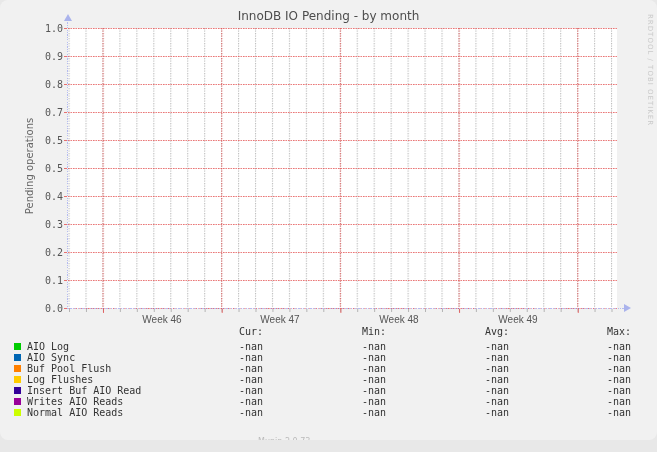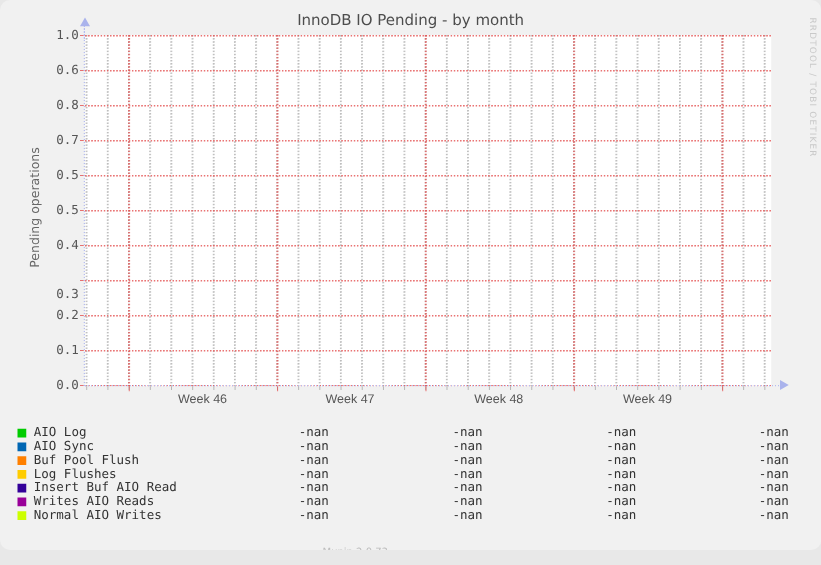--- a/index.html
+++ b/index.html
@@ -92,36 +92,42 @@
   <div class="plot"></div>
 
   <div class="y-ticks"></div>
   <div class="x-ticks"></div>
   <div class="y-axis"></div>
   <div class="x-axis"></div>
   <div class="y-arrow"></div>
   <div class="x-arrow"></div>
 
   <div class="ytick" style="top:23px">1.0</div>
-  <div class="ytick" style="top:51px">0.6</div>
+  <div class="ytick" style="top:51px">0.9</div>
   <div class="ytick" style="top:79px">0.8</div>
   <div class="ytick" style="top:107px">0.7</div>
   <div class="ytick" style="top:135px">0.5</div>
   <div class="ytick" style="top:163px">0.5</div>
   <div class="ytick" style="top:191px">0.4</div>
-  <div class="ytick" style="top:230px">0.3</div>
+  <div class="ytick" style="top:219px">0.3</div>
   <div class="ytick" style="top:247px">0.2</div>
   <div class="ytick" style="top:275px">0.1</div>
   <div class="ytick" style="top:303px">0.0</div>
 
   <div class="xtick" style="left:127px">Week 46</div>
   <div class="xtick" style="left:245px">Week 47</div>
   <div class="xtick" style="left:364px">Week 48</div>
   <div class="xtick" style="left:483px">Week 49</div>
 
+  <div class="lg-head" style="top:326px">
+    <span class="col col-cur">Cur:</span>
+    <span class="col col-min">Min:</span>
+    <span class="col col-avg">Avg:</span>
+    <span class="col col-max">Max:</span>
+  </div>
 
   <div class="lg-row" style="top:341px">
     <span class="swatch" style="background: rgb(0, 204, 0);"></span>
     <span class="lg-label">AIO Log</span>
     <span class="col col-cur">-nan</span>
     <span class="col col-min">-nan</span>
     <span class="col col-avg">-nan</span>
     <span class="col col-max">-nan</span>
   </div>
   <div class="lg-row" style="top:352px">
@@ -159,21 +165,21 @@
   <div class="lg-row" style="top:396px">
     <span class="swatch" style="background: rgb(153, 0, 153);"></span>
     <span class="lg-label">Writes AIO Reads</span>
     <span class="col col-cur">-nan</span>
     <span class="col col-min">-nan</span>
     <span class="col col-avg">-nan</span>
     <span class="col col-max">-nan</span>
   </div>
   <div class="lg-row" style="top:407px">
     <span class="swatch" style="background: rgb(204, 255, 0);"></span>
-    <span class="lg-label">Normal AIO Writes</span>
+    <span class="lg-label">Normal AIO Reads</span>
     <span class="col col-cur">-nan</span>
     <span class="col col-min">-nan</span>
     <span class="col col-avg">-nan</span>
     <span class="col col-max">-nan</span>
   </div>
 
   <div class="lg-version">Munin 2.0.73</div>
 </div>
 
 </body></html>

